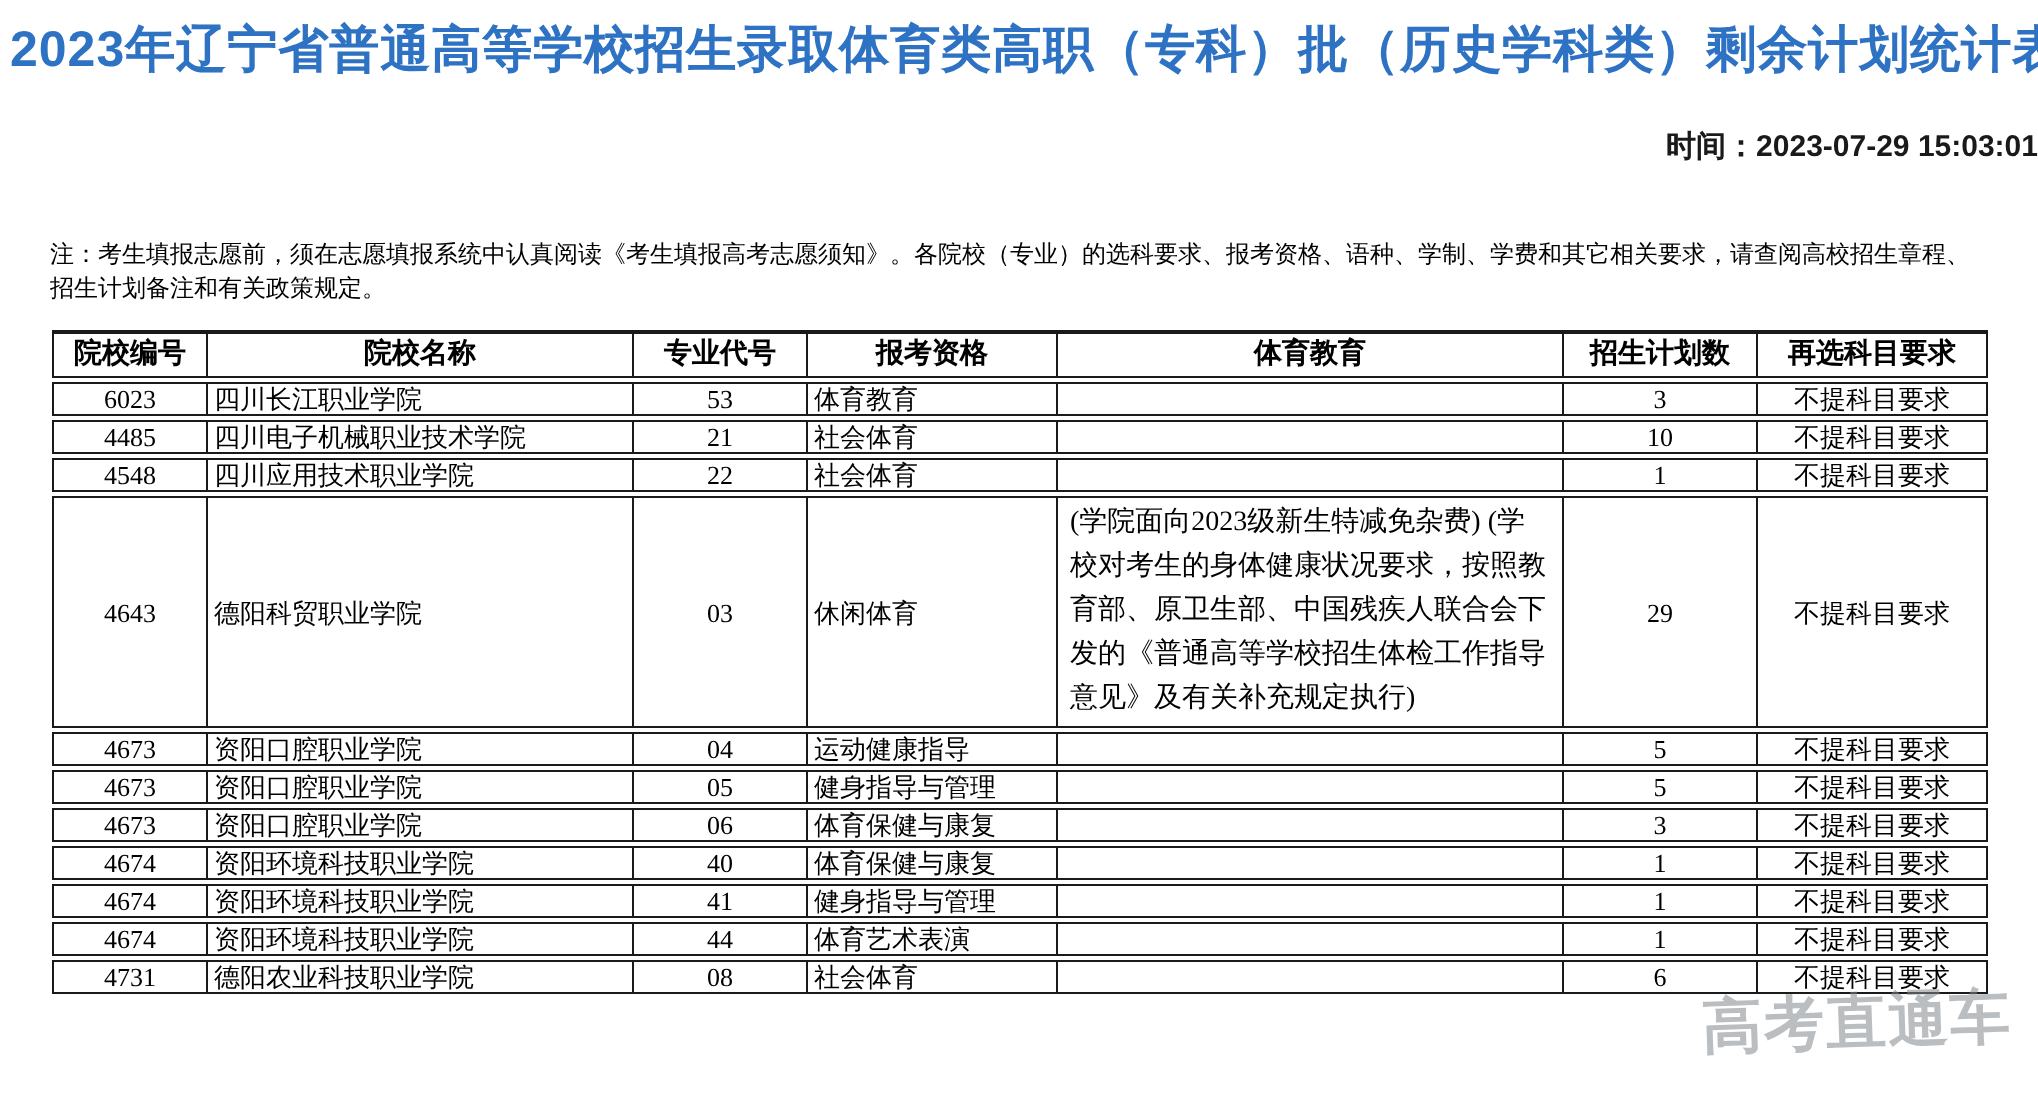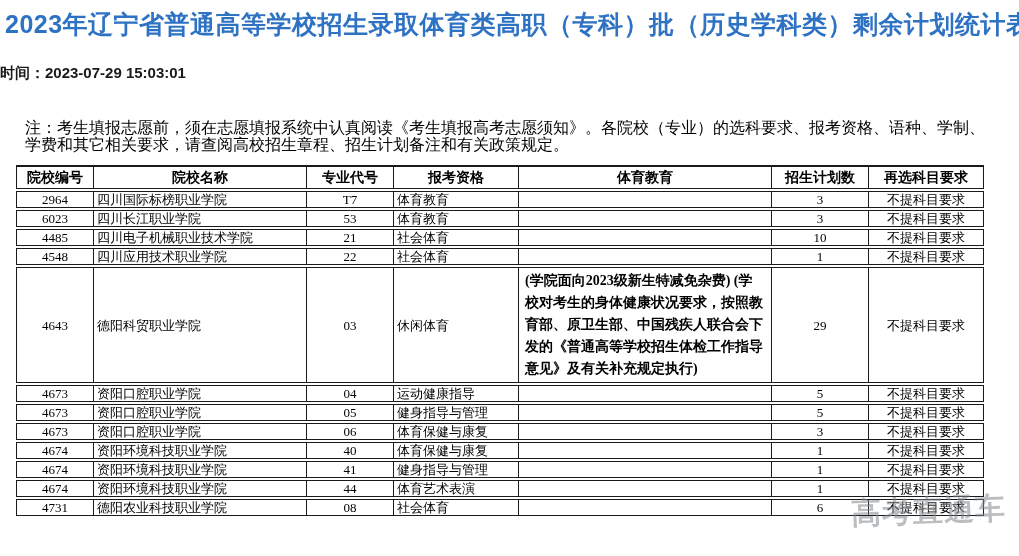--- a/index.html
+++ b/index.html
@@ -16,39 +16,39 @@
     font-family: "Liberation Sans", sans-serif;
     font-weight: bold;
     font-size: 25px;
     letter-spacing: 0.5px;
     color: #2e72c4;
     padding: 8px 0 0 5px;
     white-space: nowrap;
   }
   .time-line {
     margin-top: 23px;
-    text-align: left;
+    text-align: right;
     font-family: "Liberation Sans", sans-serif;
     font-weight: bold;
     font-size: 15px;
     color: #1a1a1a;
   }
   .note-text {
     margin: 36px 28px 0 25px;
     width: 962px;
-    font-size: 16px;
+    font-size: 12px;
     line-height: 17px;
     color: #000;
   }
   table.plan-table {
     border-collapse: separate;
     border-spacing: 0 2px;
     table-layout: fixed;
     width: 968px;
-    margin: 10px 0 0 16px;
+    margin: 10px 0 0 26px;
     font-size: 13px;
   }
   .plan-table th, .plan-table td {
     border: 1px solid #1a1a1a;
     border-left: none;
     padding: 0 3px;
     height: 15px;
     line-height: 15px;
     vertical-align: middle;
     overflow: hidden;
@@ -66,21 +66,20 @@
     border-top: 2px solid #1a1a1a;
   }
   .plan-table td { text-align: center; }
   .plan-table td:nth-child(2),
   .plan-table td:nth-child(4),
   .plan-table td:nth-child(5) { text-align: left; }
   .plan-table td:nth-child(5) {
     font-size: 14px;
     line-height: 22px;
     padding: 2px 6px;
-    font-weight: bold;
   }
   .watermark {
     position: absolute;
     left: 851px;
     top: 491px;
     font-family: "Liberation Sans", sans-serif;
     font-weight: bold;
     font-size: 30px;
     letter-spacing: 1px;
     color: rgba(130, 136, 142, 0.55);
@@ -114,29 +113,20 @@
         <th>院校名称</th>
         <th>专业代号</th>
         <th>报考资格</th>
         <th>体育教育</th>
         <th>招生计划数</th>
         <th>再选科目要求</th>
       </tr>
   </thead>
   <tbody>
       <tr>
-        <td>2964</td>
-        <td>四川国际标榜职业学院</td>
-        <td>T7</td>
-        <td>体育教育</td>
-        <td></td>
-        <td>3</td>
-        <td>不提科目要求</td>
-      </tr>
-      <tr>
         <td>6023</td>
         <td>四川长江职业学院</td>
         <td>53</td>
         <td>体育教育</td>
         <td></td>
         <td>3</td>
         <td>不提科目要求</td>
       </tr>
       <tr>
         <td>4485</td>

